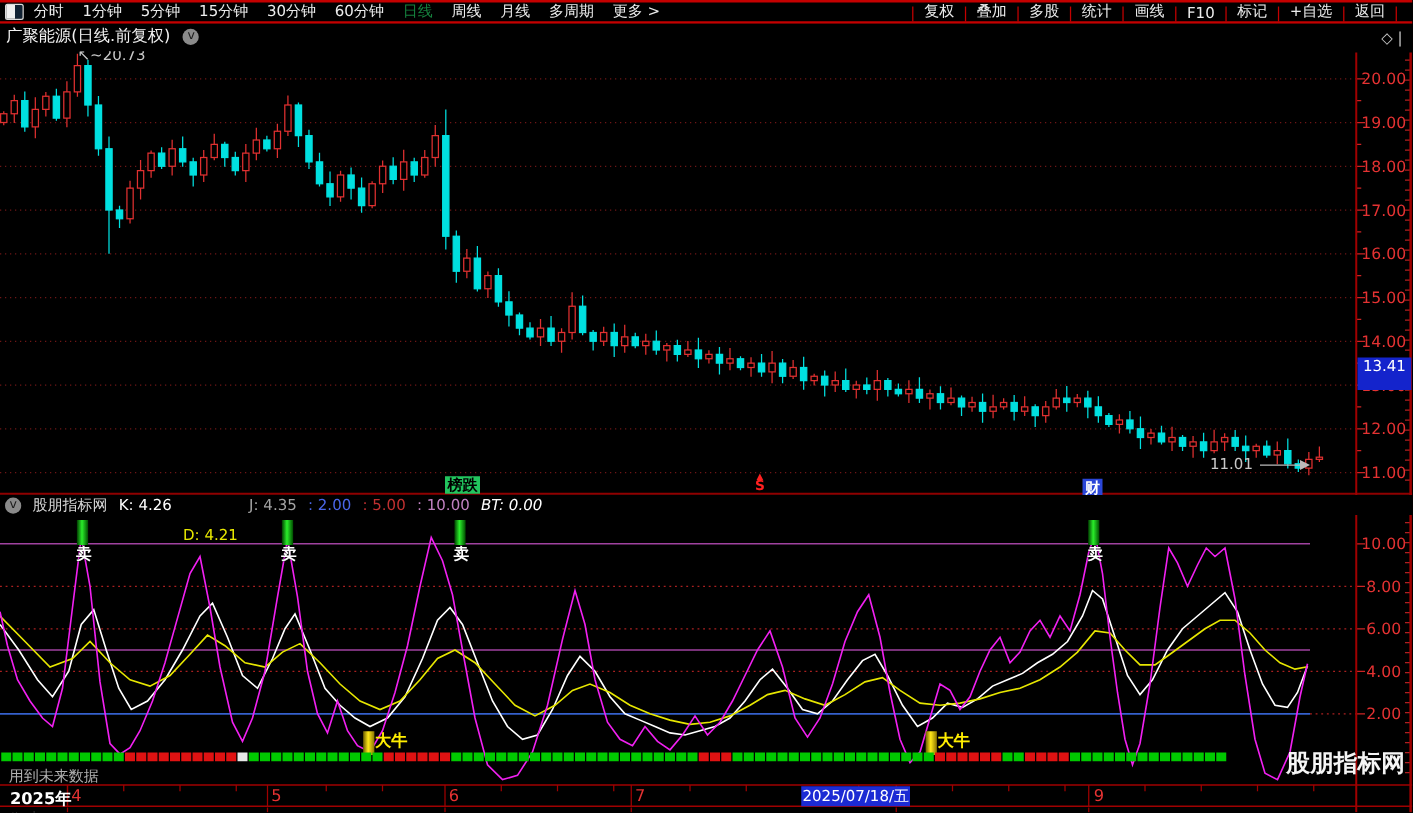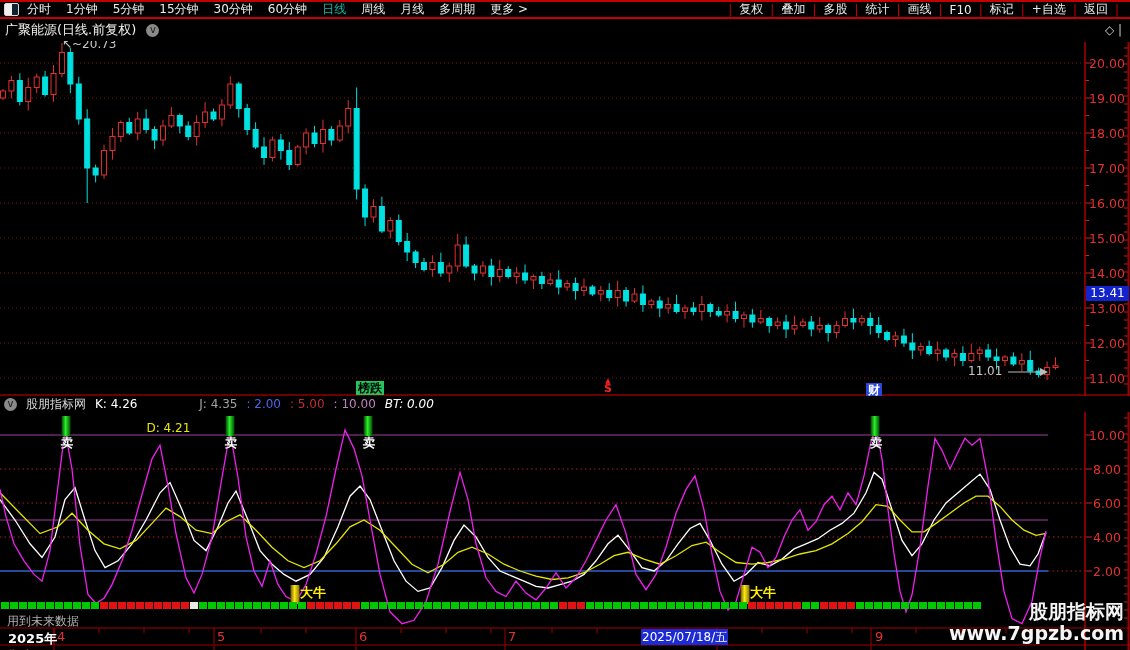--- a/index.html
+++ b/index.html
@@ -6,37 +6,37 @@
     font-family:"DejaVu Sans","Liberation Sans",sans-serif;}
   #app{position:relative;width:1130px;height:650px;background:#000;}
   #chart-svg{position:absolute;left:0;top:0;z-index:1;}
   .row{position:absolute;left:0;width:1130px;background:#000;z-index:4;}
   
   #toolbar{top:0;height:15px;border-top:2px solid #c40000;border-bottom:2px solid #c40000;
     display:flex;align-items:center;font-size:12px;color:#ececec;white-space:nowrap;}
   #tb-icon{display:inline-block;width:13px;height:11px;border:1px solid #dcdcdc;border-radius:2px;
     margin:0 8px 0 4px;background:linear-gradient(90deg,#f0f0f0 0 55%,#123 55% 100%);}
   #tb-left{display:flex;gap:15px;}
-  #tb-left .item.active{color:#14b8a6;}
+  #tb-left .item.active{color:#15803d;}
   #tb-right{position:absolute;right:4px;display:flex;align-items:center;}
   #tb-right .sep{color:#c40000;margin:0 7px;font-size:12px;}
   
   #titlebar{top:19px;height:22px;line-height:22px;font-size:13px;color:#f2f2f2;}
   #title-text{margin-left:5px;}
   .chev{display:inline-block;width:13px;height:13px;border-radius:50%;background:#8a8a8a;color:#1a1a1a;
     font-size:10px;line-height:11px;text-align:center;vertical-align:middle;margin-left:6px;}
   #title-right{position:absolute;right:8px;top:0;color:#c8c8c8;font-size:12px;}
   
   #ind-header{top:396px;height:16px;line-height:16px;font-size:12px;display:flex;gap:9px;align-items:center;}
   #ind-header .chev{margin:0 0 0 4px;}
   
   .ov{position:absolute;z-index:3;white-space:nowrap;}
   .ann{color:#c8c8c8;font-size:12px;text-align:center;}
   .axbox{left:1086px;width:43px;text-align:center;background:#1424cc;color:#fff;
-    font-size:12px;height:15px;line-height:15px;}
+    font-size:12px;height:26px;line-height:15px;}
   .datebox{background:#1c2bd4;color:#fff;font-size:12px;height:16px;line-height:16px;padding:0 1px;}
   .mbox{font-size:12px;font-weight:bold;height:14px;line-height:14px;padding:0 2px;}
   .s-sig{text-align:center;line-height:6px;}
   .s-sig .tri{display:block;font-size:7px;}
   .s-sig .ltr{display:block;font-size:11px;font-weight:bold;line-height:9px;}
   #warning{top:613px;left:7px;color:#b0b0b0;font-size:12px;}
   #yearlab{top:630px;left:8px;color:#ffffff;font-size:13px;font-weight:bold;}
   #crossdate{top:629px;left:641px;}
   #watermark{top:600px;right:6px;text-align:right;color:#f5f5f5;font-weight:bold;
     font-size:19px;line-height:22px;z-index:3;position:absolute;}
@@ -686,21 +686,20 @@
     </div>
 
   <span class="ov ann" id="ann-high" style="left: 62px; top: 37px;">↖~20.73</span>
   <span class="ov ann" id="ann-low" style="left: 968px; top: 364px;">11.01</span>
   <span class="ov axbox" id="price-highlight" style="top: 286px;">13.41</span>
   <span class="ov" id="warning">用到未来数据</span>
   <span class="ov" id="yearlab">2025年</span>
   <span class="ov datebox" id="crossdate">2025/07/18/五</span>
   <div id="watermark">
     <div>股朋指标网</div>
-    <div>www.7gpzb.com</div>
   </div>
   <div id="markers-layer">
       <div class="ov mbox" style="left: 356px; top: 381px; background: #22c55e; color: rgb(0, 0, 0);">榜跌</div>
       <div class="ov s-sig" style="left: 604px; top: 378px; color: rgb(255, 32, 32);">
         <span class="tri">▲</span>
         <span class="ltr">S</span>
       </div>
       <div class="ov mbox" style="left: 866px; top: 383px; background: rgb(42, 70, 216); color: rgb(255, 255, 255);">财</div>
     </div>
 

